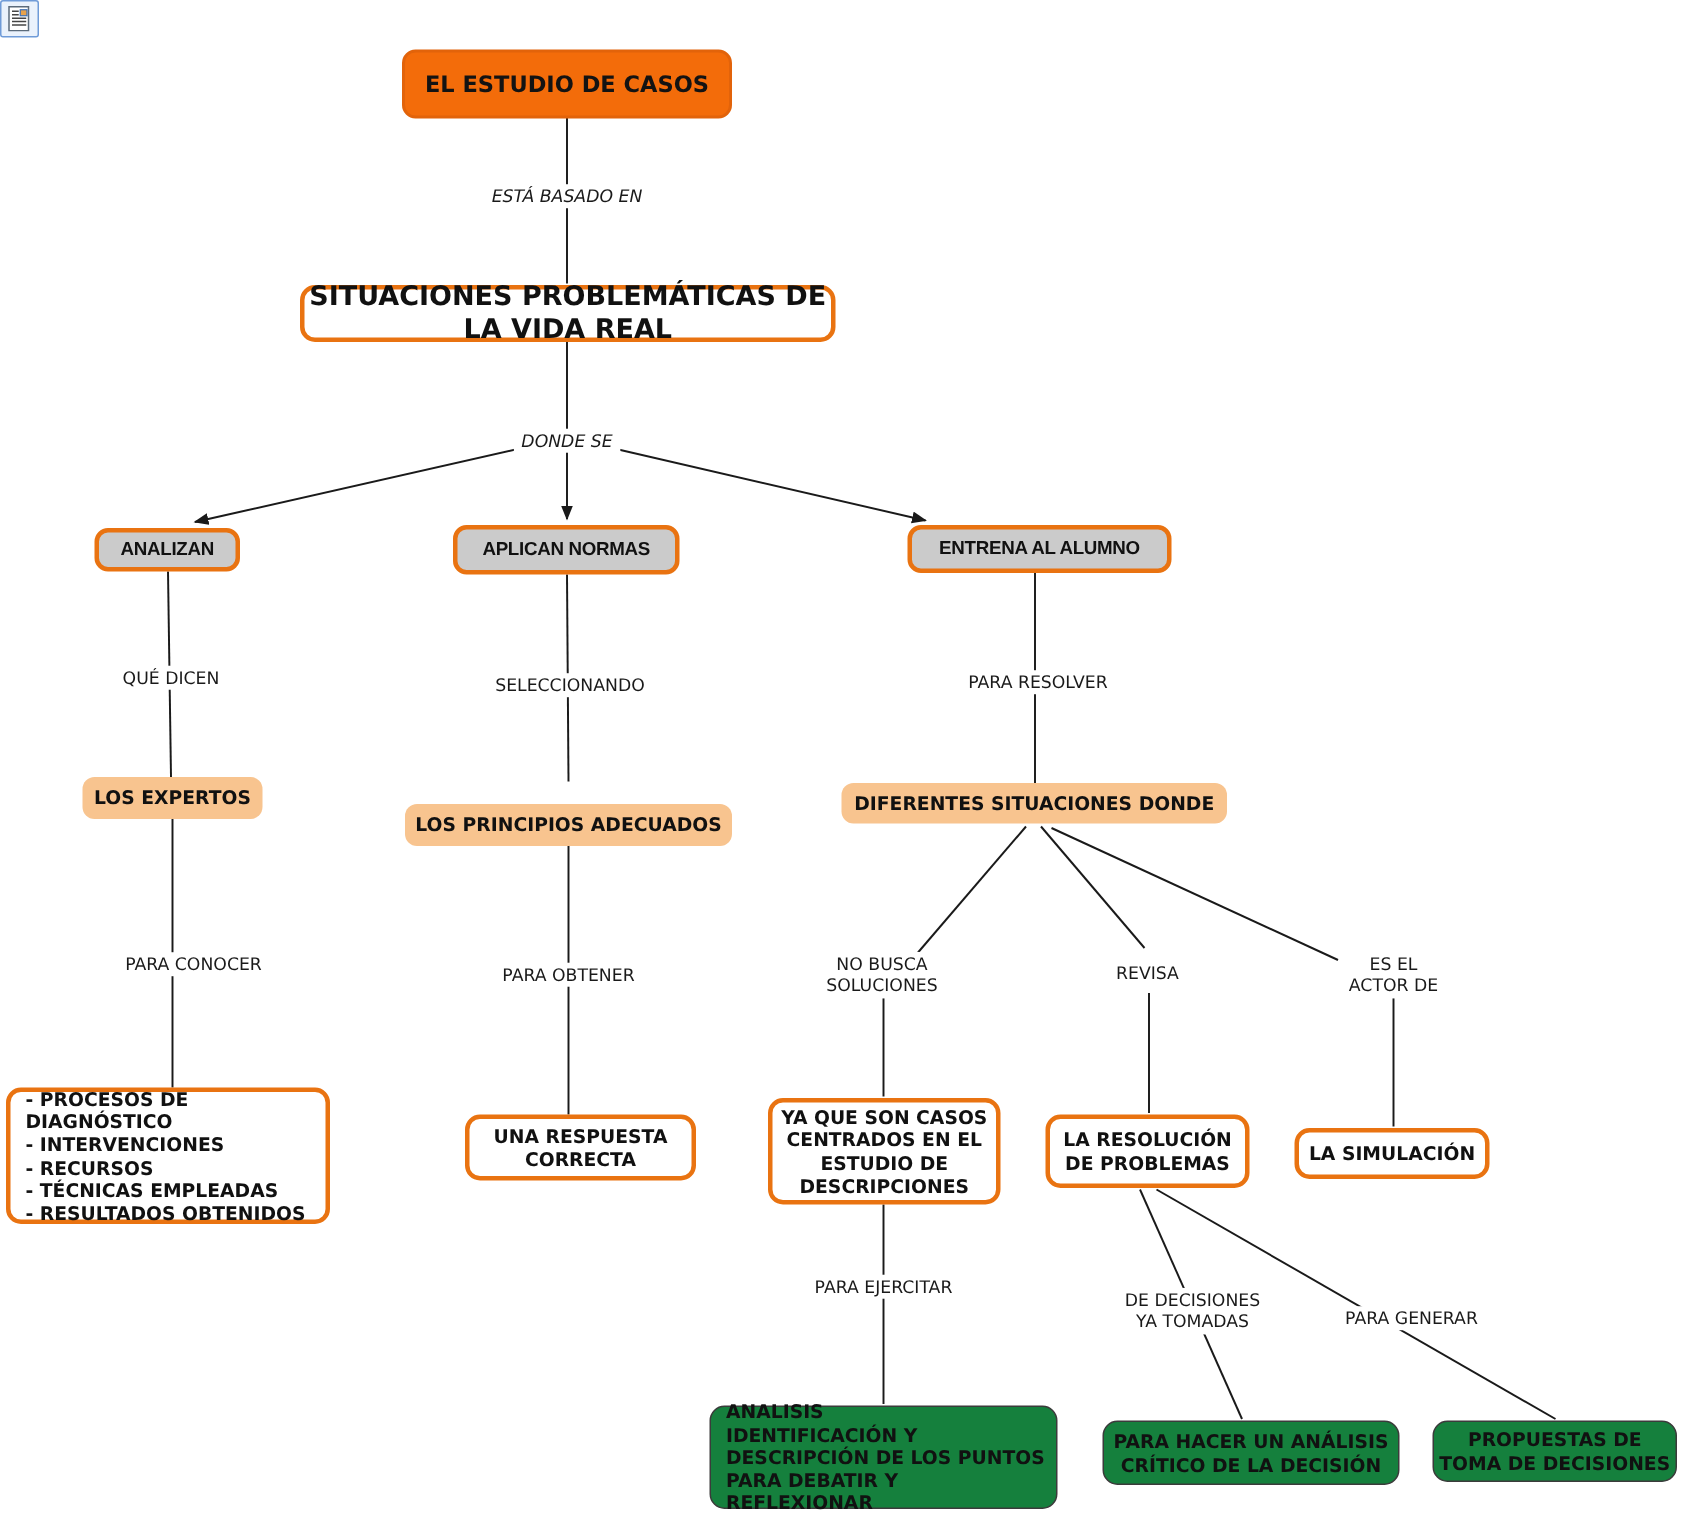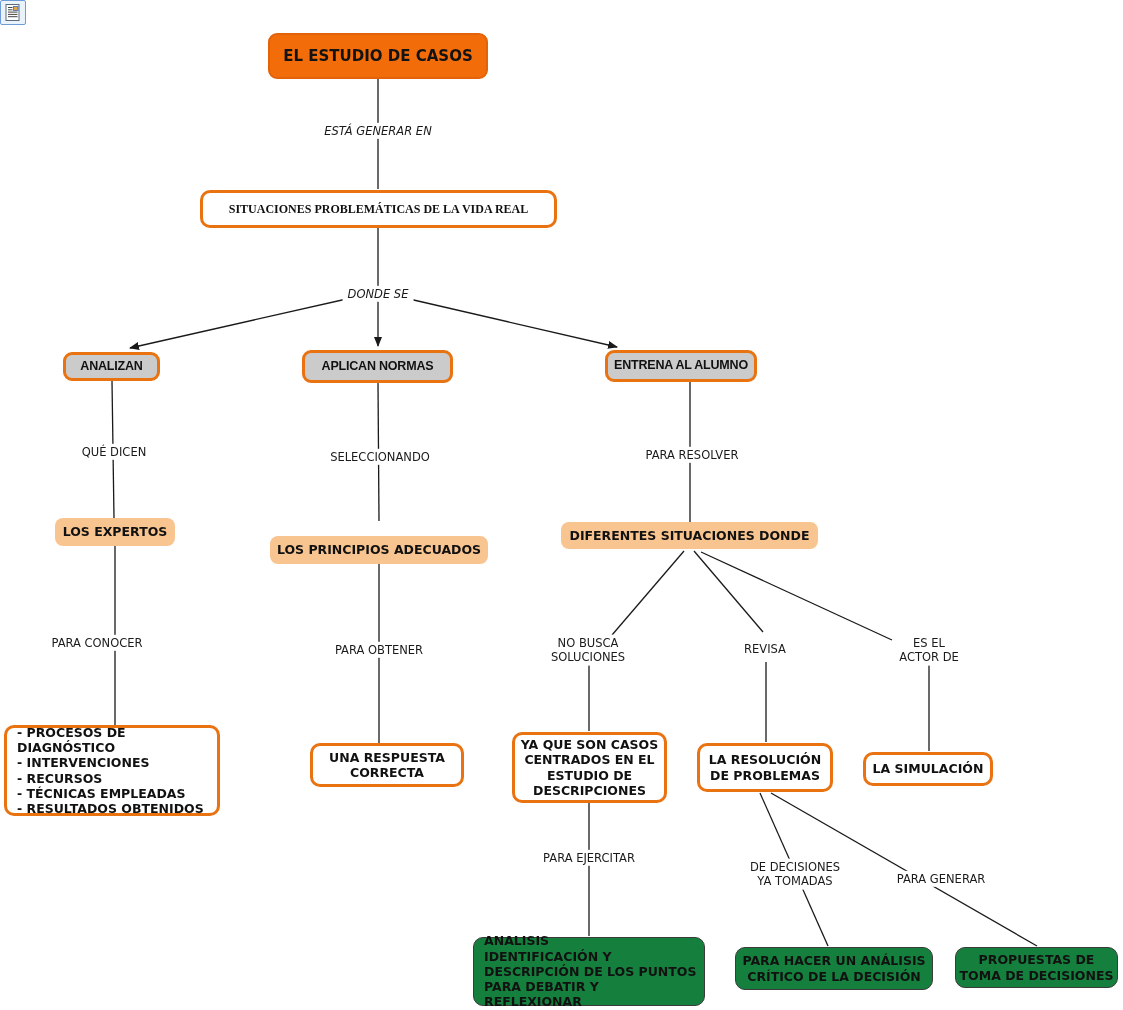--- a/index.html
+++ b/index.html
@@ -23,40 +23,40 @@
               z-index:1;}
   .italic{font-style:italic;}
 
   
   #n-root{left:268px;top:5px;width:220px;height:46px;margin-top:28px;}
   #n-icon{left:366px;top:46px;width:24px;height:23px;z-index:3;background:#EAF2FC;
           border:1px solid #6F9BD8;border-radius:2px;display:flex;align-items:center;justify-content:center;}
   #n-situaciones{left:200px;top:190px;width:357px;height:38px;}
   #n-analizan{left:63px;top:352px;width:97px;height:29px;}
   #n-aplican{left:302px;top:350px;width:151px;height:33px;}
-  #n-entrena{left:605px;top:350px;width:152px;height:32px;}
+  #n-entrena{left:605px;top:350px;width:176px;height:32px;}
   #n-expertos{left:55px;top:518px;width:120px;height:28px;}
   #n-principios{left:270px;top:536px;width:218px;height:28px;}
   #n-diferentes{left:561px;top:522px;width:257px;height:27px;}
   #n-procesos{left:4px;top:725px;width:216px;height:91px;}
   #n-respuesta{left:310px;top:743px;width:154px;height:44px;}
   #n-casos{left:512px;top:732px;width:155px;height:71px;}
   #n-resolucion{left:697px;top:743px;width:136px;height:49px;}
   #n-simulacion{left:863px;top:752px;width:130px;height:34px;}
   #n-analisis{left:473px;top:937px;width:232px;height:69px;}
   #n-critico{left:735px;top:947px;width:198px;height:43px;}
   #n-propuestas{left:955px;top:947px;width:163px;height:41px;}
 
   
   #l-basado{left:378px;top:131px;}
   #l-donde{left:378px;top:294px;}
   #l-quedicen{left:114px;top:452px;}
   #l-seleccionando{left:380px;top:457px;}
   #l-pararesolver{left:692px;top:455px;}
-  #l-paraconocer{left:97px;top:643px;}
+  #l-paraconocer{left:129px;top:643px;}
   #l-paraobtener{left:379px;top:650px;}
   #l-nobusca{left:588px;top:650px;}
   #l-revisa{left:765px;top:649px;}
   #l-actor{left:929px;top:650px;}
   #l-ejercitar{left:589px;top:858px;}
   #l-decisiones{left:795px;top:874px;}
   #l-generar{left:941px;top:879px;}
 </style>
 </head>
 <body>
@@ -106,21 +106,21 @@
       <rect x="1" y="0.5" width="13" height="16" fill="#FFFFFF" stroke="#5B6B7B" stroke-width="1"></rect>
       <rect x="8.5" y="2.5" width="4.5" height="4" fill="#E8A24B" stroke="#3B6FB5" stroke-width="0.8"></rect>
       <line x1="3" y1="3.5" x2="7.5" y2="3.5" stroke="#444" stroke-width="1"></line>
       <line x1="3" y1="5.8" x2="7.5" y2="5.8" stroke="#444" stroke-width="1"></line>
       <line x1="3" y1="8.1" x2="12.5" y2="8.1" stroke="#444" stroke-width="1"></line>
       <line x1="3" y1="10.4" x2="12.5" y2="10.4" stroke="#444" stroke-width="1"></line>
       <line x1="3" y1="12.7" x2="12.5" y2="12.7" stroke="#444" stroke-width="1"></line>
     </svg>
   </div>
 
-  <div class="node outline" id="n-situaciones" style="font-size:12px;font-family:Liberation Serif, serif;">SITUACIONES PROBLEMÁTICAS DE LA VIDA REAL</div>
+  <div class="node outline" id="n-situaciones" style="font-size:18px;">SITUACIONES PROBLEMÁTICAS DE LA VIDA REAL</div>
 
   <div class="node gray" id="n-analizan">ANALIZAN</div>
   <div class="node gray" id="n-aplican">APLICAN NORMAS</div>
   <div class="node gray" id="n-entrena">ENTRENA AL ALUMNO</div>
 
   <div class="node peach" id="n-expertos">LOS EXPERTOS</div>
   <div class="node peach" id="n-principios">LOS PRINCIPIOS ADECUADOS</div>
   <div class="node peach" id="n-diferentes">DIFERENTES SITUACIONES DONDE</div>
 
   <div class="node outline left-text" id="n-procesos">- PROCESOS DE DIAGNÓSTICO
@@ -140,21 +140,21 @@
 
   <div class="node peach-bordered left-text" id="n-analisis">ANALISIS
 IDENTIFICACIÓN Y
 DESCRIPCIÓN DE LOS PUNTOS
 PARA DEBATIR Y REFLEXIONAR</div>
   <div class="node peach-bordered" id="n-critico">PARA HACER UN ANÁLISIS
 CRÍTICO DE LA DECISIÓN</div>
   <div class="node peach-bordered" id="n-propuestas">PROPUESTAS DE
 TOMA DE DECISIONES</div>
 
-  <div class="link-label italic" id="l-basado">ESTÁ GENERAR EN</div>
+  <div class="link-label italic" id="l-basado">ESTÁ BASADO EN</div>
   <div class="link-label italic" id="l-donde">DONDE SE</div>
   <div class="link-label" id="l-quedicen">QUÉ DICEN</div>
   <div class="link-label" id="l-seleccionando">SELECCIONANDO</div>
   <div class="link-label" id="l-pararesolver">PARA RESOLVER</div>
   <div class="link-label" id="l-paraconocer">PARA CONOCER</div>
   <div class="link-label" id="l-paraobtener">PARA OBTENER</div>
   <div class="link-label" id="l-nobusca">NO BUSCA
 SOLUCIONES</div>
   <div class="link-label" id="l-revisa">REVISA</div>
   <div class="link-label" id="l-actor">ES EL

